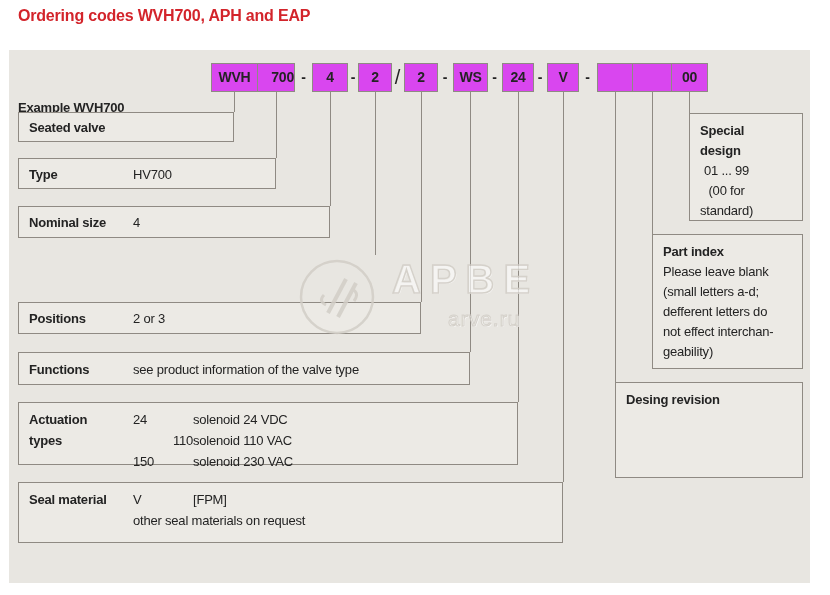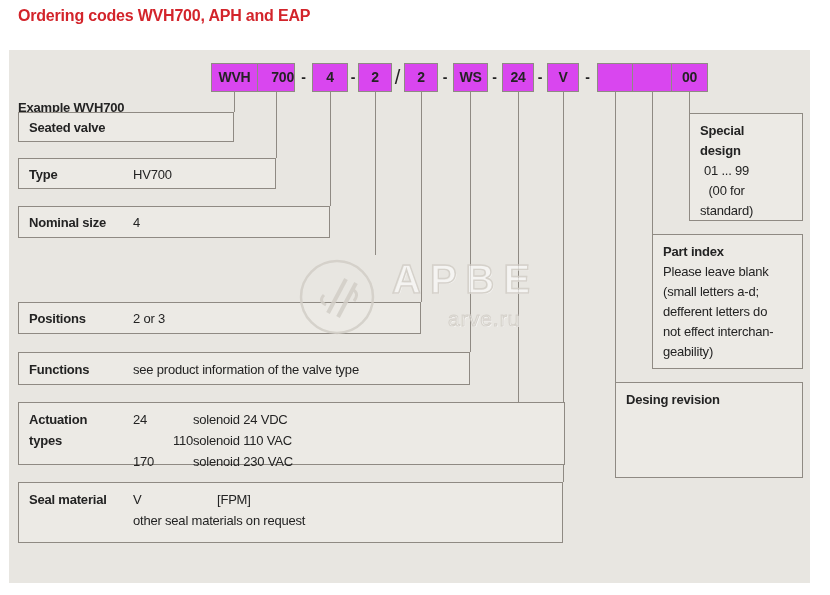--- a/index.html
+++ b/index.html
@@ -114,35 +114,35 @@
   <div class="abs row" style="top:302px;width:401px;height:30px;">
     <span class="lbl">Positions</span>
     <span class="val">2 or 3</span>
   </div>
 
   <div class="abs row" style="top:352px;width:450px;height:31px;">
     <span class="lbl">Functions</span>
     <span class="val">see product information of the valve type</span>
   </div>
 
-  <div class="abs row" style="top:402px;width:498px;height:61px;padding-left:47px;">
+  <div class="abs row" style="top:402px;width:498px;height:61px;">
     <span class="lbl2">Actuation
 types</span>
     <span class="opt-code" style="top:6px;">24</span>
     <span class="opt-desc" style="top:6px;">solenoid 24 VDC</span>
     <span class="opt-code" style="top:27px;margin-left:40px;">110</span>
     <span class="opt-desc" style="top:27px;">solenoid 110 VAC</span>
-    <span class="opt-code" style="top:48px;">170</span>
+    <span class="opt-code" style="top:48px;">150</span>
     <span class="opt-desc" style="top:48px;">solenoid 230 VAC</span>
   </div>
 
   <div class="abs row" style="top:482px;width:543px;height:59px;">
     <span class="lbl2">Seal material</span>
     <span class="opt-code" style="top:6px;">V</span>
-    <span class="opt-desc" style="top:6px;margin-left:24px;">[FPM]</span>
+    <span class="opt-desc" style="top:6px;">[FPM]</span>
     <span class="opt-code" style="top:27px;white-space:nowrap;width:auto;">other seal materials on request</span>
   </div>
 
   <div class="abs side" style="left:689px;top:113px;width:112px;height:106px;">
     <span class="title">Special
 design</span>
     <span class="body" style="top:47px;text-align:center;">01 ... 99
 (00 for
 standard)</span>
   </div>

